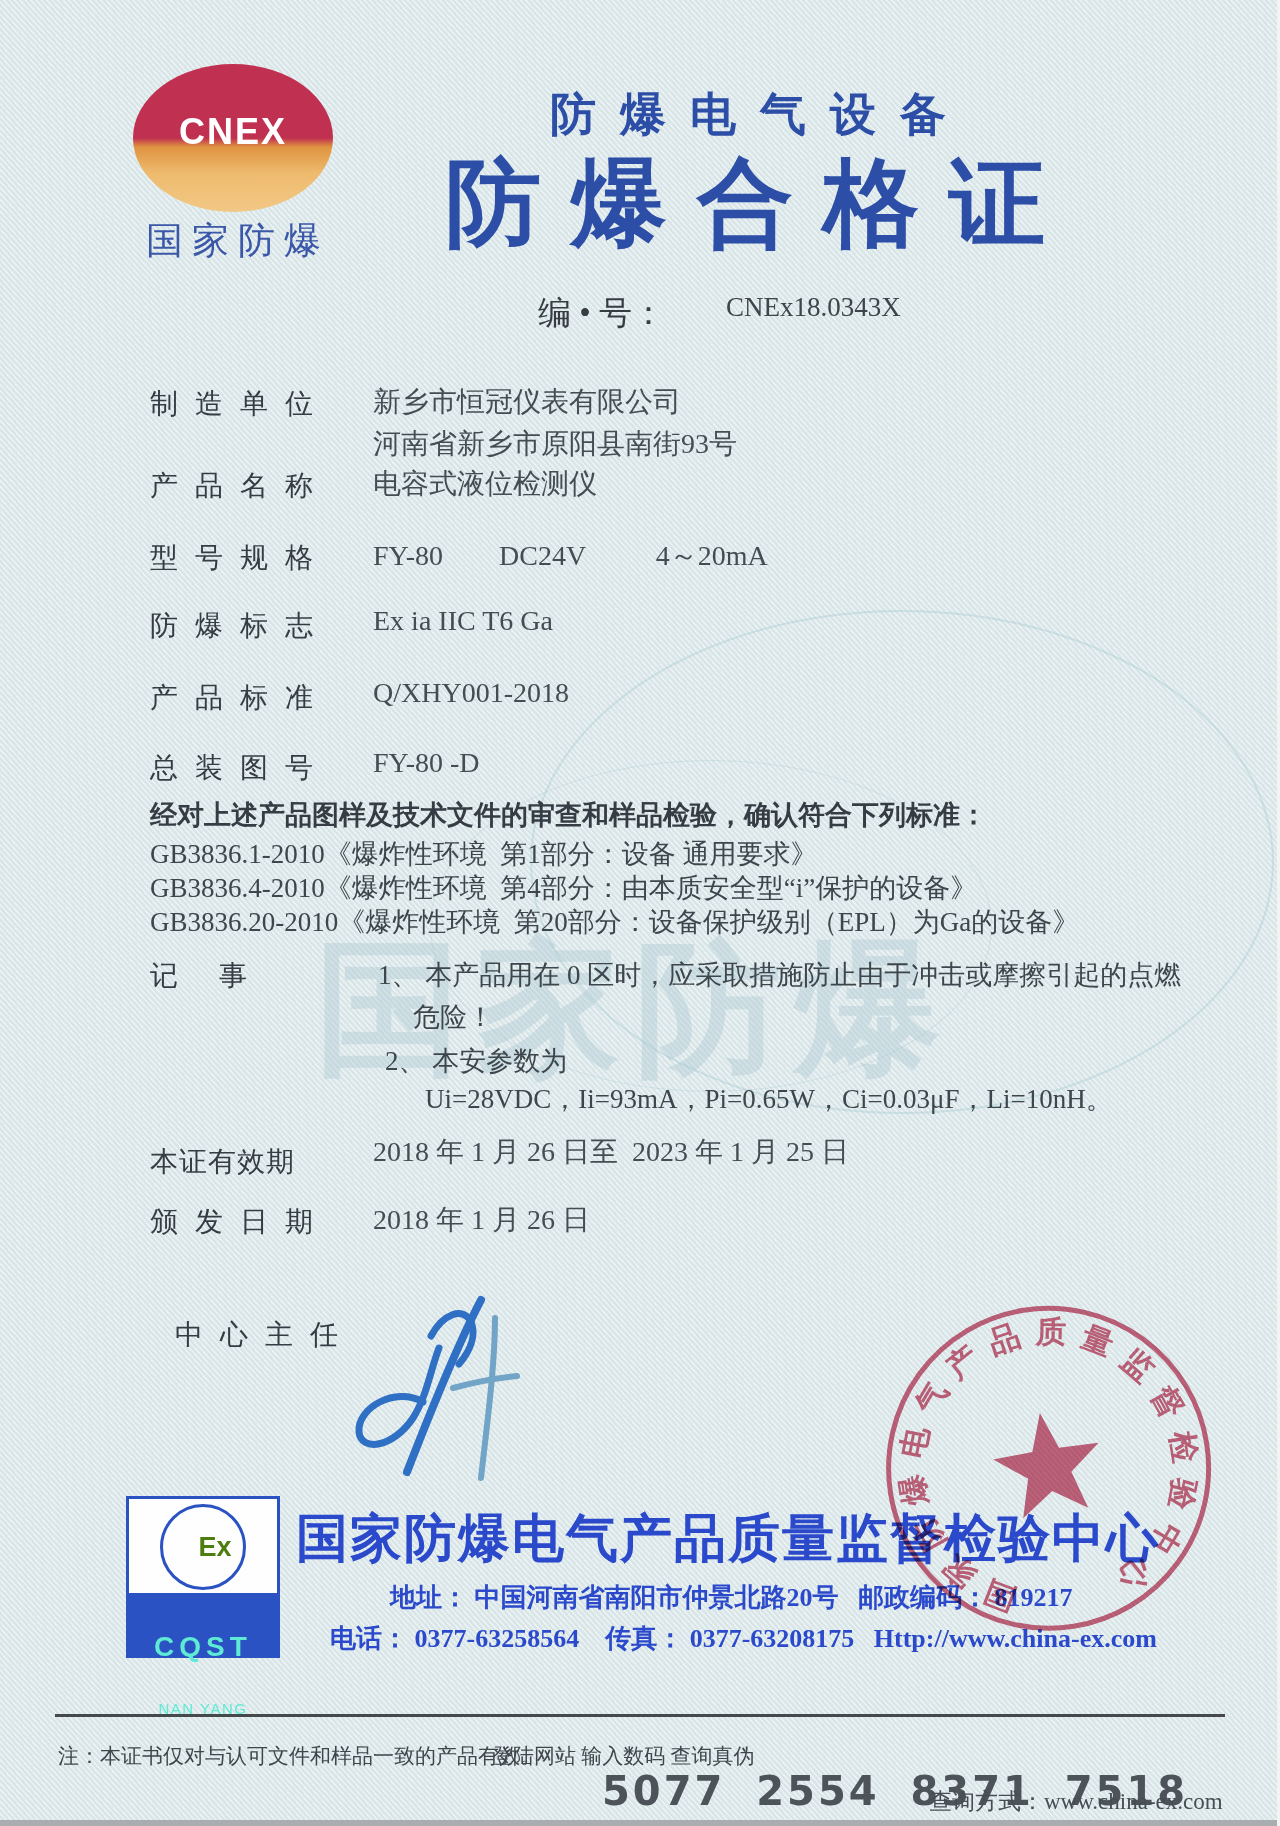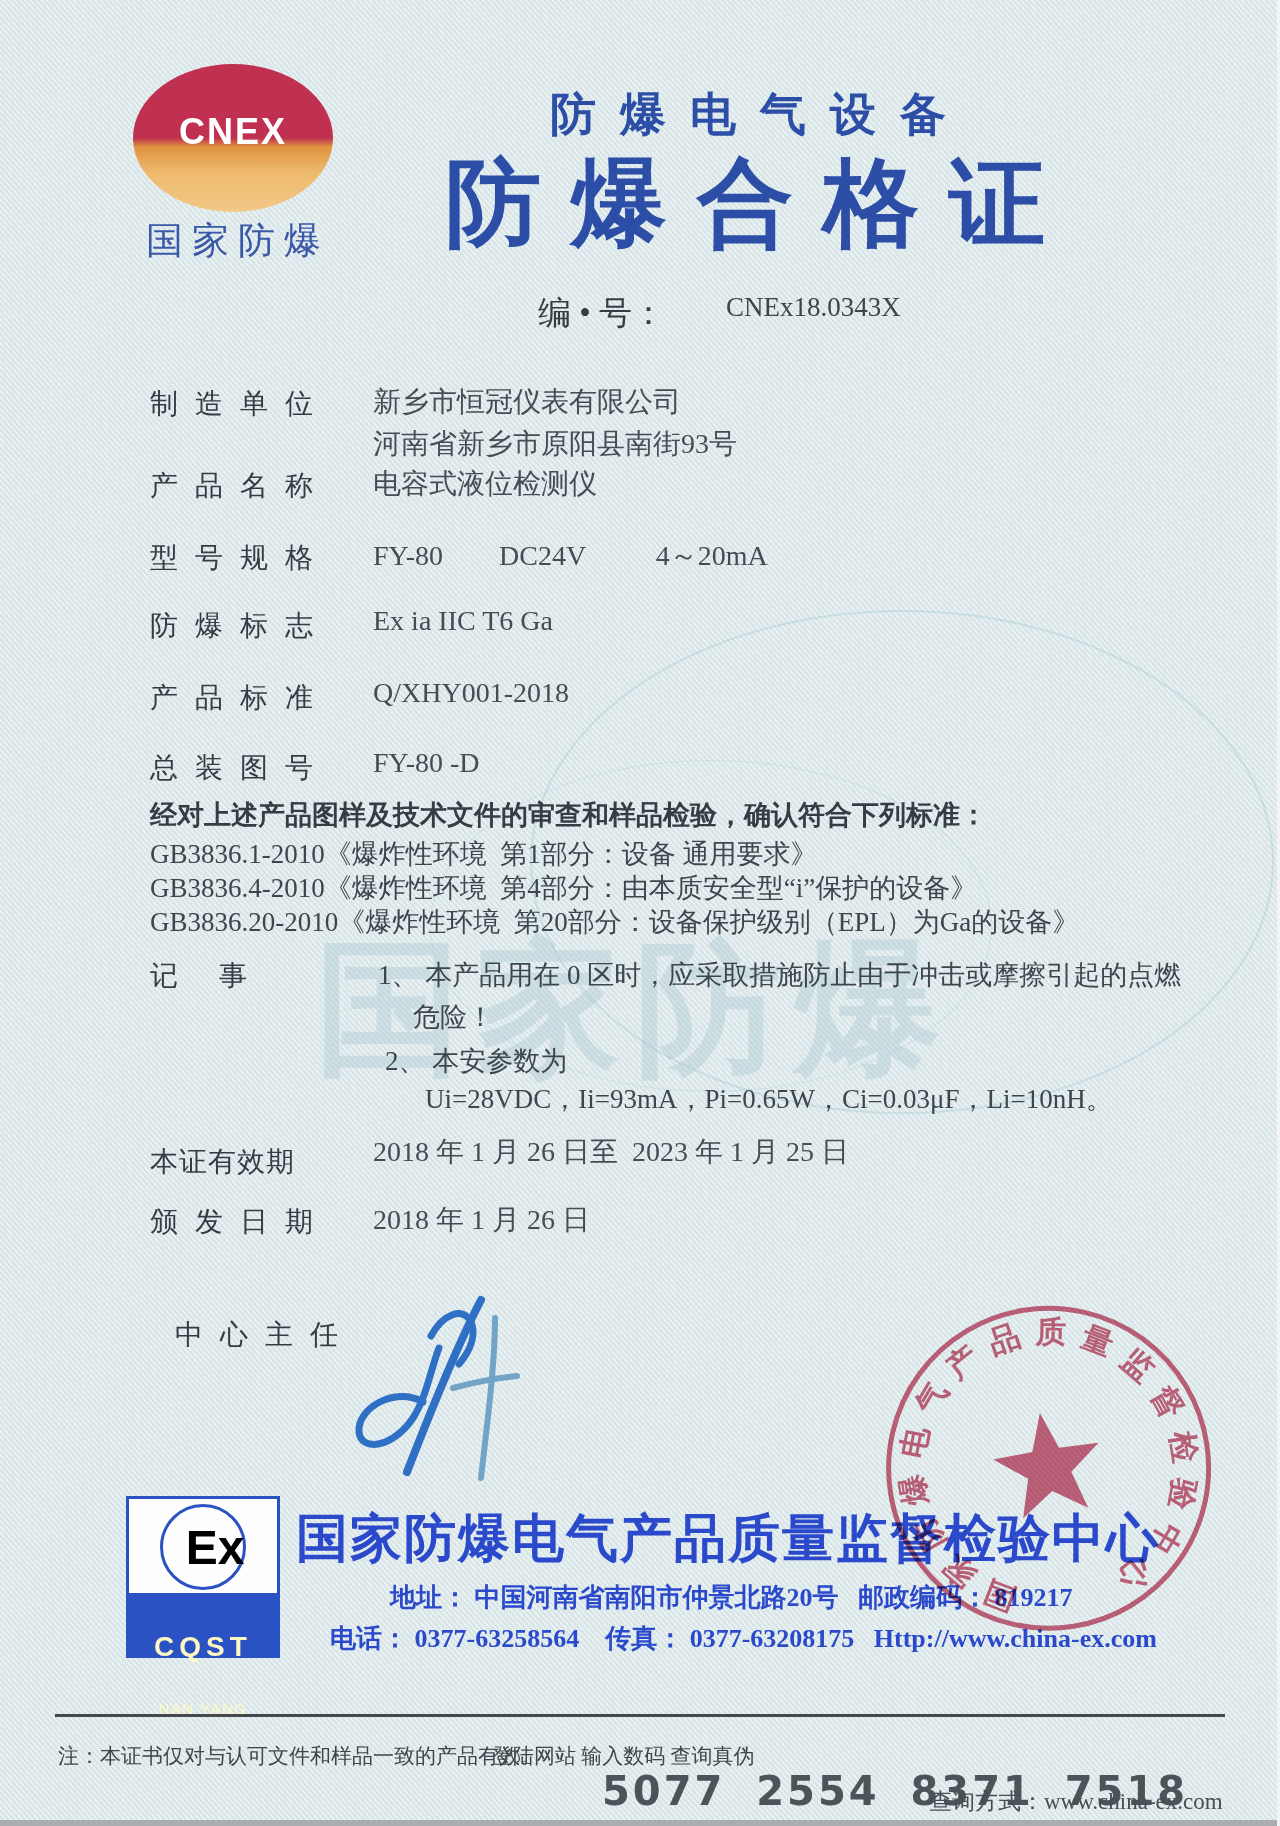--- a/index.html
+++ b/index.html
@@ -44,23 +44,23 @@
   .sig{left:335px; top:1290px; width:225px; height:200px;}
   
   .seal{left:860px; top:1283px; width:340px; height:340px; mix-blend-mode:multiply; opacity:.82;
     transform:rotate(-9deg);}
   .seal svg text{font-size:31px; font-weight:bold; fill:#c64562; font-family:"Liberation Sans",sans-serif;}
   
   .org-logo{left:126px; top:1496px; width:148px; height:156px; border:3px solid #2b52c2; background:#fefefe;}
   .org-logo .circle{position:absolute; left:50%; top:5px; transform:translateX(-50%);
     width:80px; height:80px; border:3px solid #2b52c2; border-radius:50%;
     display:flex; align-items:center; justify-content:center;}
-  .org-logo .ex{color:#000000; font-size:48px; font-weight:bold; font-family:"Liberation Sans",sans-serif;margin-left:24px;}
+  .org-logo .ex{color:#4d7c0f; font-size:27px; font-weight:bold; font-family:"Liberation Sans",sans-serif;margin-left:24px;}
   .org-logo .band{position:absolute; left:0; bottom:0; width:100%; height:62px; background:#2b52c2;
-    text-align:center; color:#fef9c3; font-family:"Liberation Sans",sans-serif;}
+    text-align:center; color:#5eead4; font-family:"Liberation Sans",sans-serif;}
   .org-logo .cqst{font-size:28px; letter-spacing:5px; font-weight:bold; margin-top:2px;}
   .org-logo .city{font-size:15px; letter-spacing:1.5px; margin-top:1px;}
   .org-name{left:296px; top:1504px; font-size:52px; font-weight:bold; letter-spacing:2px; color:#2b49cb;}
   .org-addr{left:390px; top:1580px; font-size:26px; font-weight:bold; color:#2b49cb;}
   .org-contact{left:330px; top:1621px; font-size:26px; font-weight:bold; color:#2b49cb;}
   
   .divider{left:55px; top:1714px; width:1170px; height:3px; background:#45494c;}
   .foot-note{left:58px; top:1742px; font-size:21px; color:#3f464b;}
   .foot-hint{left:492px; top:1742px; font-size:21px; color:#3f464b;}
   .code{left:602px; top:1768px; font-size:40px; font-weight:bold; letter-spacing:3px; word-spacing:14px;

